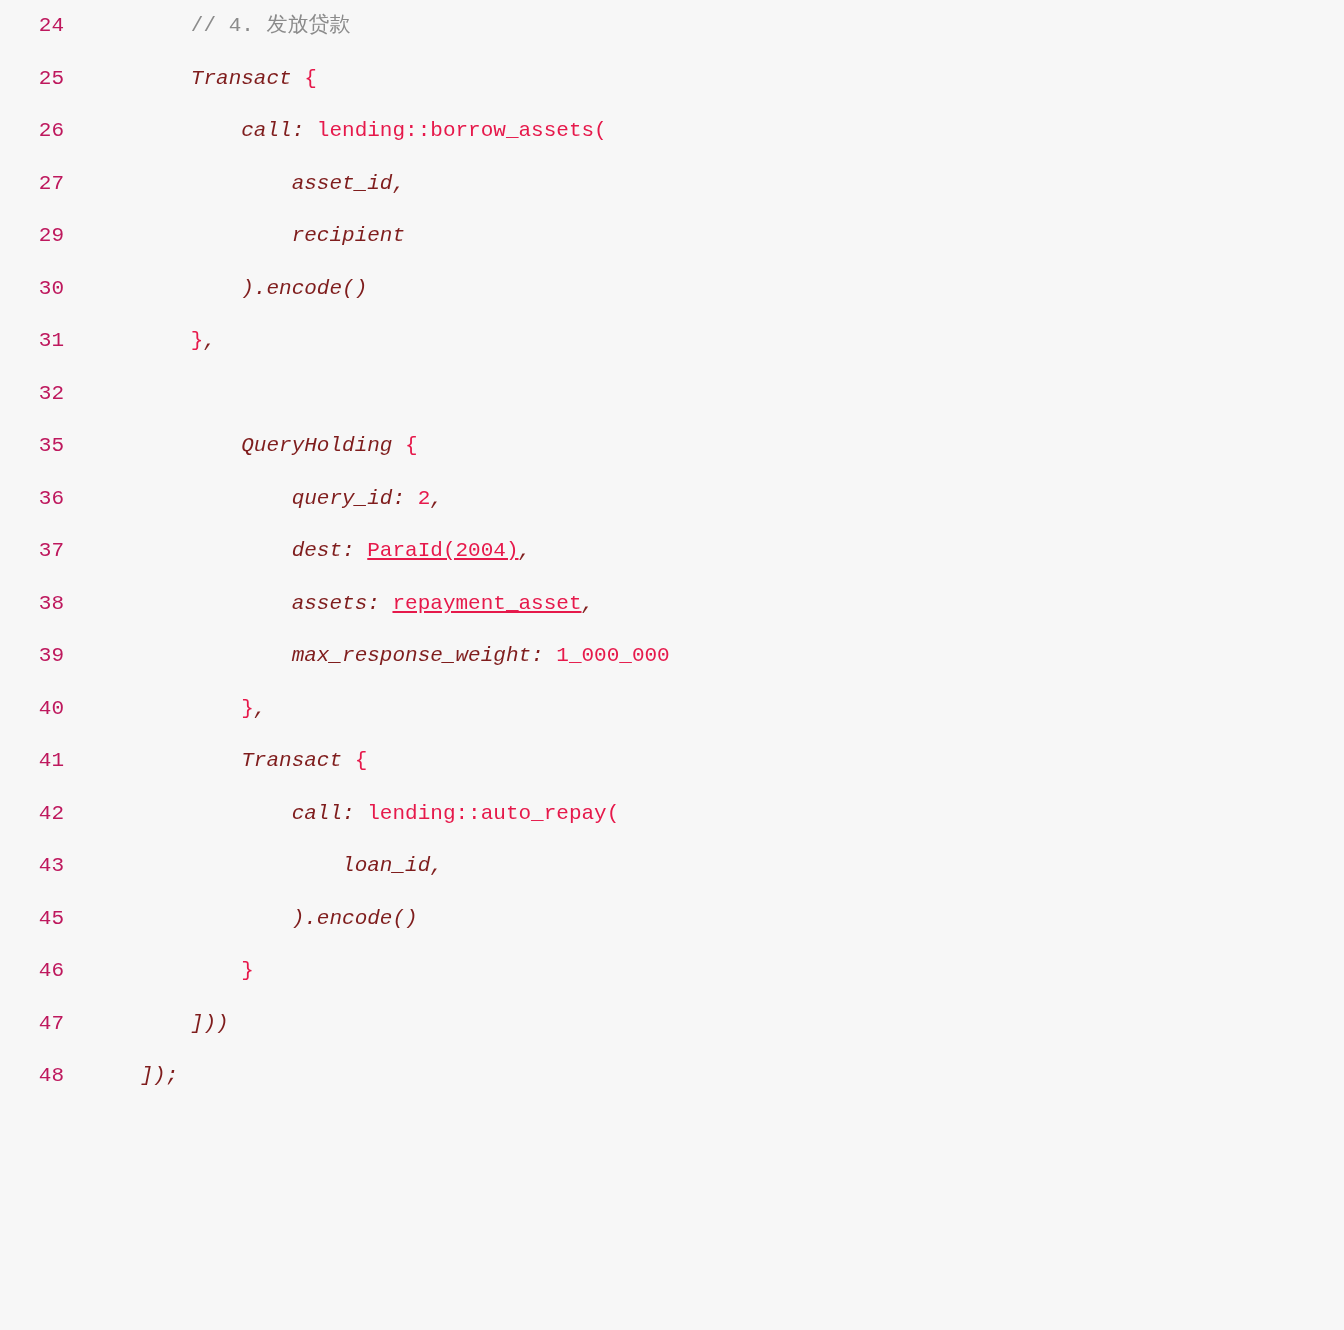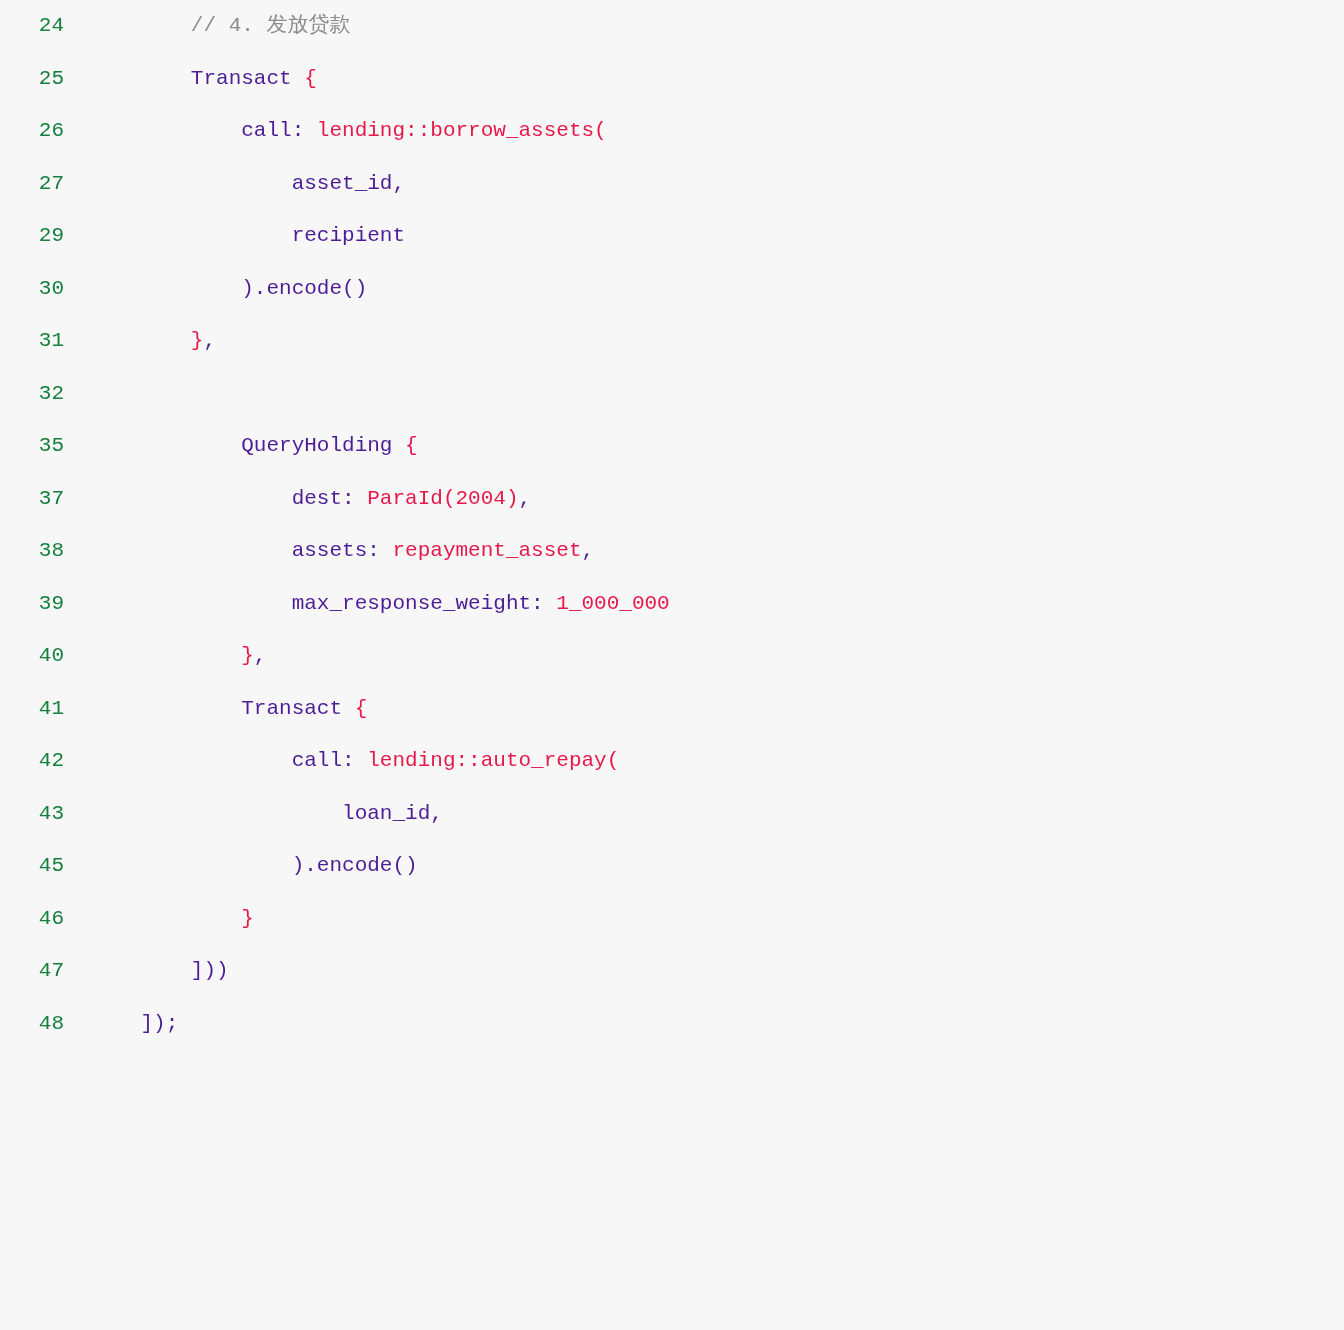--- a/index.html
+++ b/index.html
@@ -18,47 +18,48 @@
   }
   .line {
     display: flex;
     align-items: baseline;
     white-space: pre;
   }
   .gutter {
     width: 64px;
     text-align: right;
     padding-right: 26px;
-    color: #15803d;
+    color: #be185d;
     user-select: none;
     flex-shrink: 0;
   }
   .code {
     flex: 1;
   }
   .comment { color: #8b8b8b; }
   .keyword { color: #e6194b; } 
-  .ident   { color: #4c1d95; }
+  .ident   { color: #7f1d1d; font-style: italic; }
   .fn      { color: #e6194b; }
   .num     { color: #e6194b; }
-  .type    { color: #e6194b; }
+  .type    { color: #e6194b; text-decoration: underline; }
 </style>
 </head>
 <body>
 
 <div class="code-container" id="code-root">
     <div class="line"><span class="gutter">24</span><span class="code"><span>        </span><span class="comment">// 4. 发放贷款</span></span></div>
     <div class="line"><span class="gutter">25</span><span class="code"><span>        </span><span class="ident">Transact </span><span class="keyword">{</span></span></div>
     <div class="line"><span class="gutter">26</span><span class="code"><span>            </span><span class="ident">call: </span><span class="fn">lending::borrow_assets(</span></span></div>
     <div class="line"><span class="gutter">27</span><span class="code"><span>                </span><span class="ident">asset_id,</span></span></div>
     <div class="line"><span class="gutter">29</span><span class="code"><span>                </span><span class="ident">recipient</span></span></div>
     <div class="line"><span class="gutter">30</span><span class="code"><span>            </span><span class="ident">).encode()</span></span></div>
     <div class="line"><span class="gutter">31</span><span class="code"><span>        </span><span class="keyword">}</span><span class="ident">,</span></span></div>
     <div class="line"><span class="gutter">32</span><span class="code"></span></div>
     <div class="line"><span class="gutter">35</span><span class="code"><span>            </span><span class="ident">QueryHolding </span><span class="keyword">{</span></span></div>
+    <div class="line"><span class="gutter">36</span><span class="code"><span>                </span><span class="ident">query_id: </span><span class="num">2</span><span class="ident">,</span></span></div>
     <div class="line"><span class="gutter">37</span><span class="code"><span>                </span><span class="ident">dest: </span><span class="type">ParaId(2004)</span><span class="ident">,</span></span></div>
     <div class="line"><span class="gutter">38</span><span class="code"><span>                </span><span class="ident">assets: </span><span class="type">repayment_asset</span><span class="ident">,</span></span></div>
     <div class="line"><span class="gutter">39</span><span class="code"><span>                </span><span class="ident">max_response_weight: </span><span class="num">1_000_000</span></span></div>
     <div class="line"><span class="gutter">40</span><span class="code"><span>            </span><span class="keyword">}</span><span class="ident">,</span></span></div>
     <div class="line"><span class="gutter">41</span><span class="code"><span>            </span><span class="ident">Transact </span><span class="keyword">{</span></span></div>
     <div class="line"><span class="gutter">42</span><span class="code"><span>                </span><span class="ident">call: </span><span class="fn">lending::auto_repay(</span></span></div>
     <div class="line"><span class="gutter">43</span><span class="code"><span>                    </span><span class="ident">loan_id,</span></span></div>
     <div class="line"><span class="gutter">45</span><span class="code"><span>                </span><span class="ident">).encode()</span></span></div>
     <div class="line"><span class="gutter">46</span><span class="code"><span>            </span><span class="keyword">}</span></span></div>
     <div class="line"><span class="gutter">47</span><span class="code"><span>        </span><span class="ident">]))</span></span></div>

